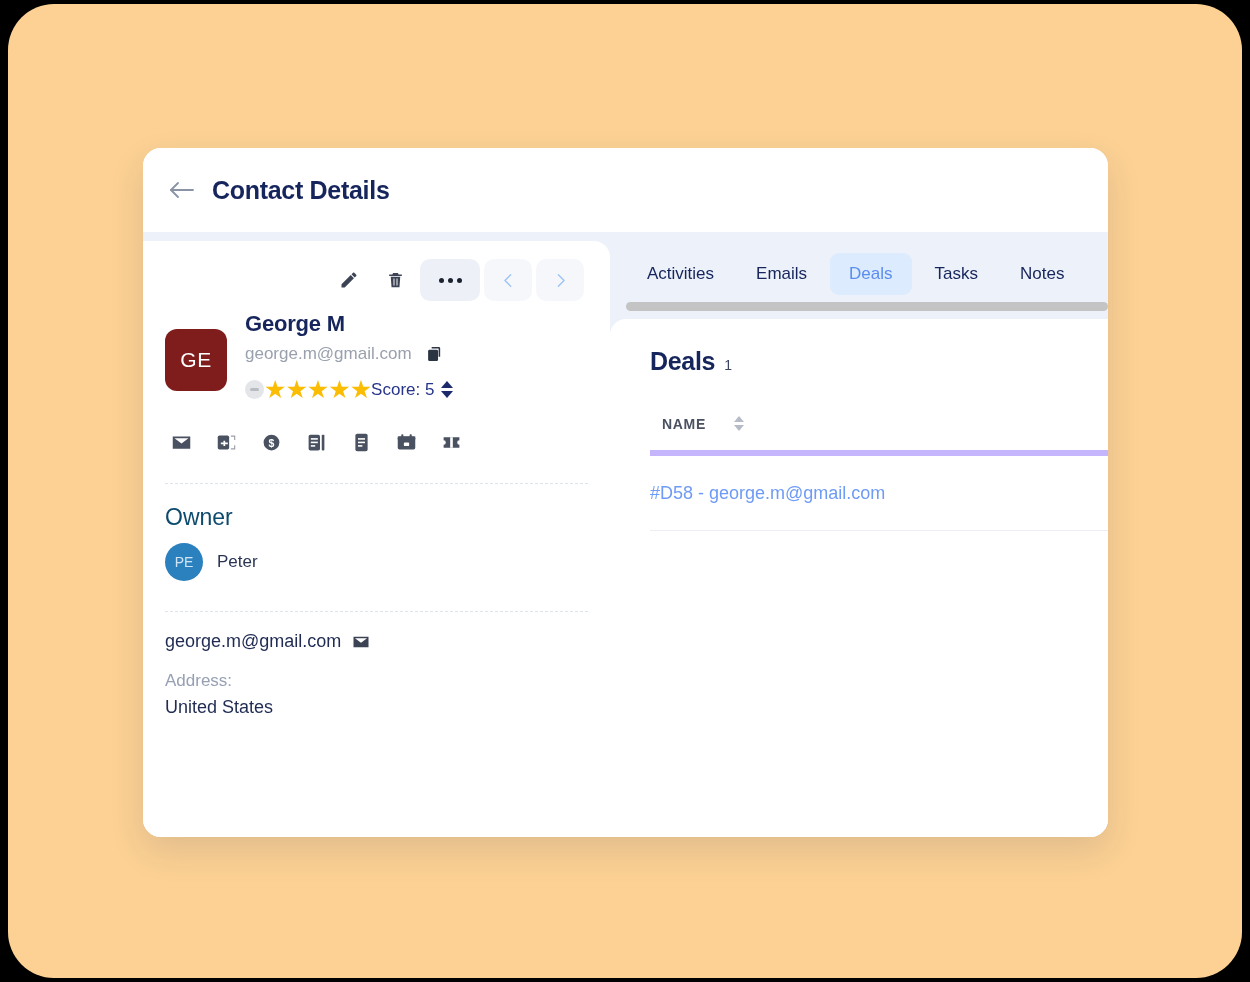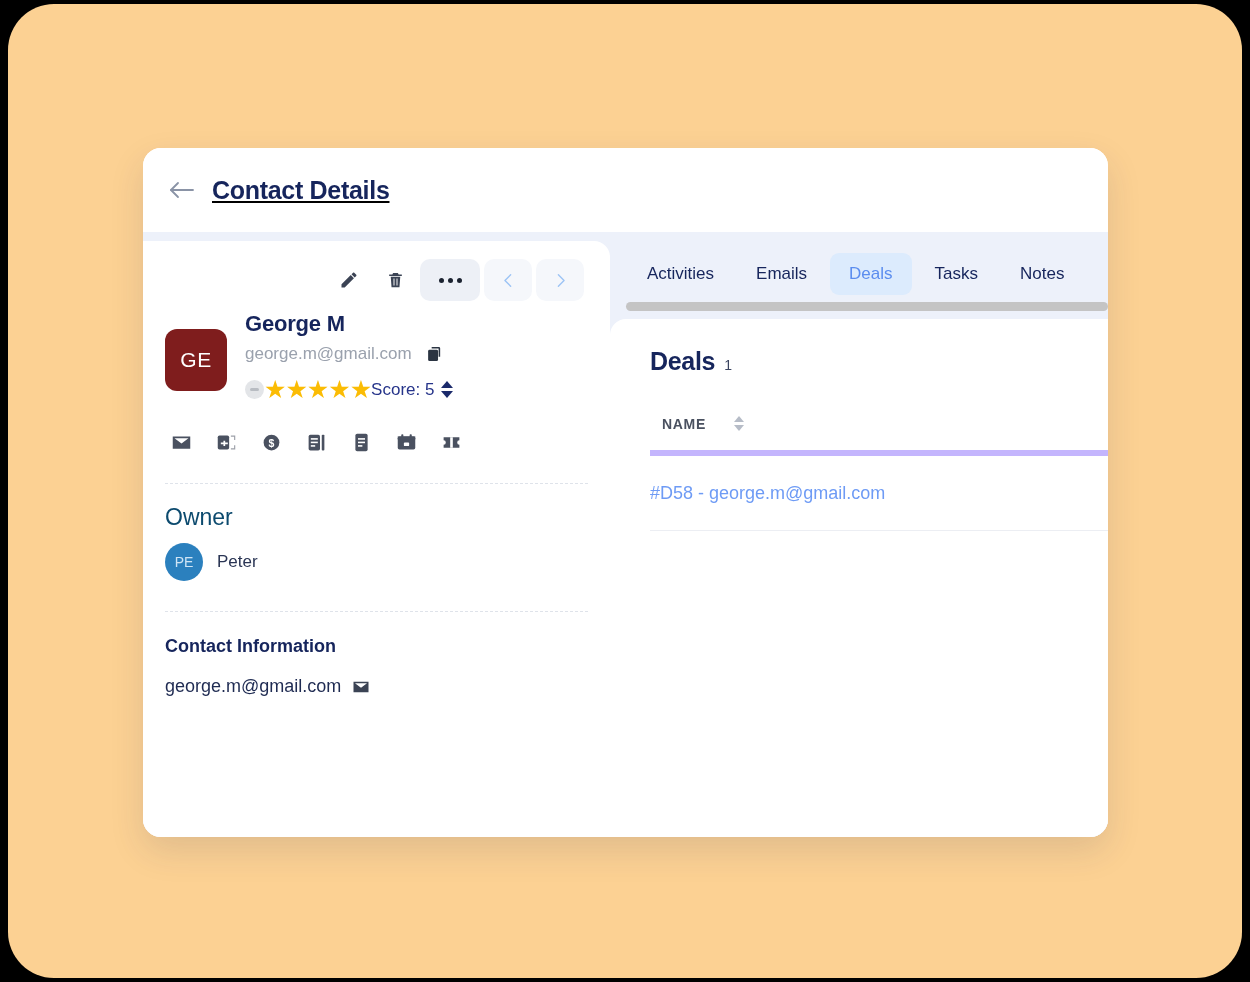--- a/index.html
+++ b/index.html
@@ -13,21 +13,21 @@
   .window{
     position:absolute; left:135px; top:144px; width:965px; height:689px;
     background:#ffffff; border-radius:18px;
     box-shadow:0 14px 34px rgba(40,50,90,.13);
     overflow:hidden;
   }
 
   
   .win-header{
     height:84px; background:#fff; display:flex; align-items:center;
-    padding-left:22px; box-sizing:border-box;text-decoration:underline;
+    padding-left:22px; box-sizing:border-box;
   }
   .back-btn{
     width:34px;height:34px;display:flex;align-items:center;justify-content:center;
     cursor:pointer;color:#8a93a6;
   }
   .back-btn svg{display:block}
   .page-title{
     font-size:25px; font-weight:700; color:#16255c; letter-spacing:-.3px;
     margin-left:13px;
   }
@@ -275,33 +275,38 @@
         <div class="divider"></div>
 
         <div class="sec-label">Owner</div>
         <div class="owner-row">
           <div class="avatar-rd">PE</div>
           <div class="owner-name">Peter</div>
         </div>
 
         <div class="divider"></div>
 
-        <div class="sec-title">Contact Information</div>
 
         <div class="field">
           <div class="field-value">
             <span>george.m@gmail.com</span>
             <span class="mail-ic">
               <svg width="18" height="18" viewBox="0 0 24 24" fill="currentColor">
                   <path d="M2 5h20v14H2V5zm2 2l8 6 8-6H4z"></path>
                 </svg>
             </span>
           </div>
         </div>
 
+        <div class="field">
+          <div class="field-label">Address:</div>
+          <div class="field-value">
+            <span>United States</span>
+          </div>
+        </div>
 
       </div>
 
       <div class="right-pane">
 
         <div class="tabbar">
           <div class="tab">Activities</div>
           <div class="tab">Emails</div>
           <div class="tab active">Deals</div>
           <div class="tab">Tasks</div>

